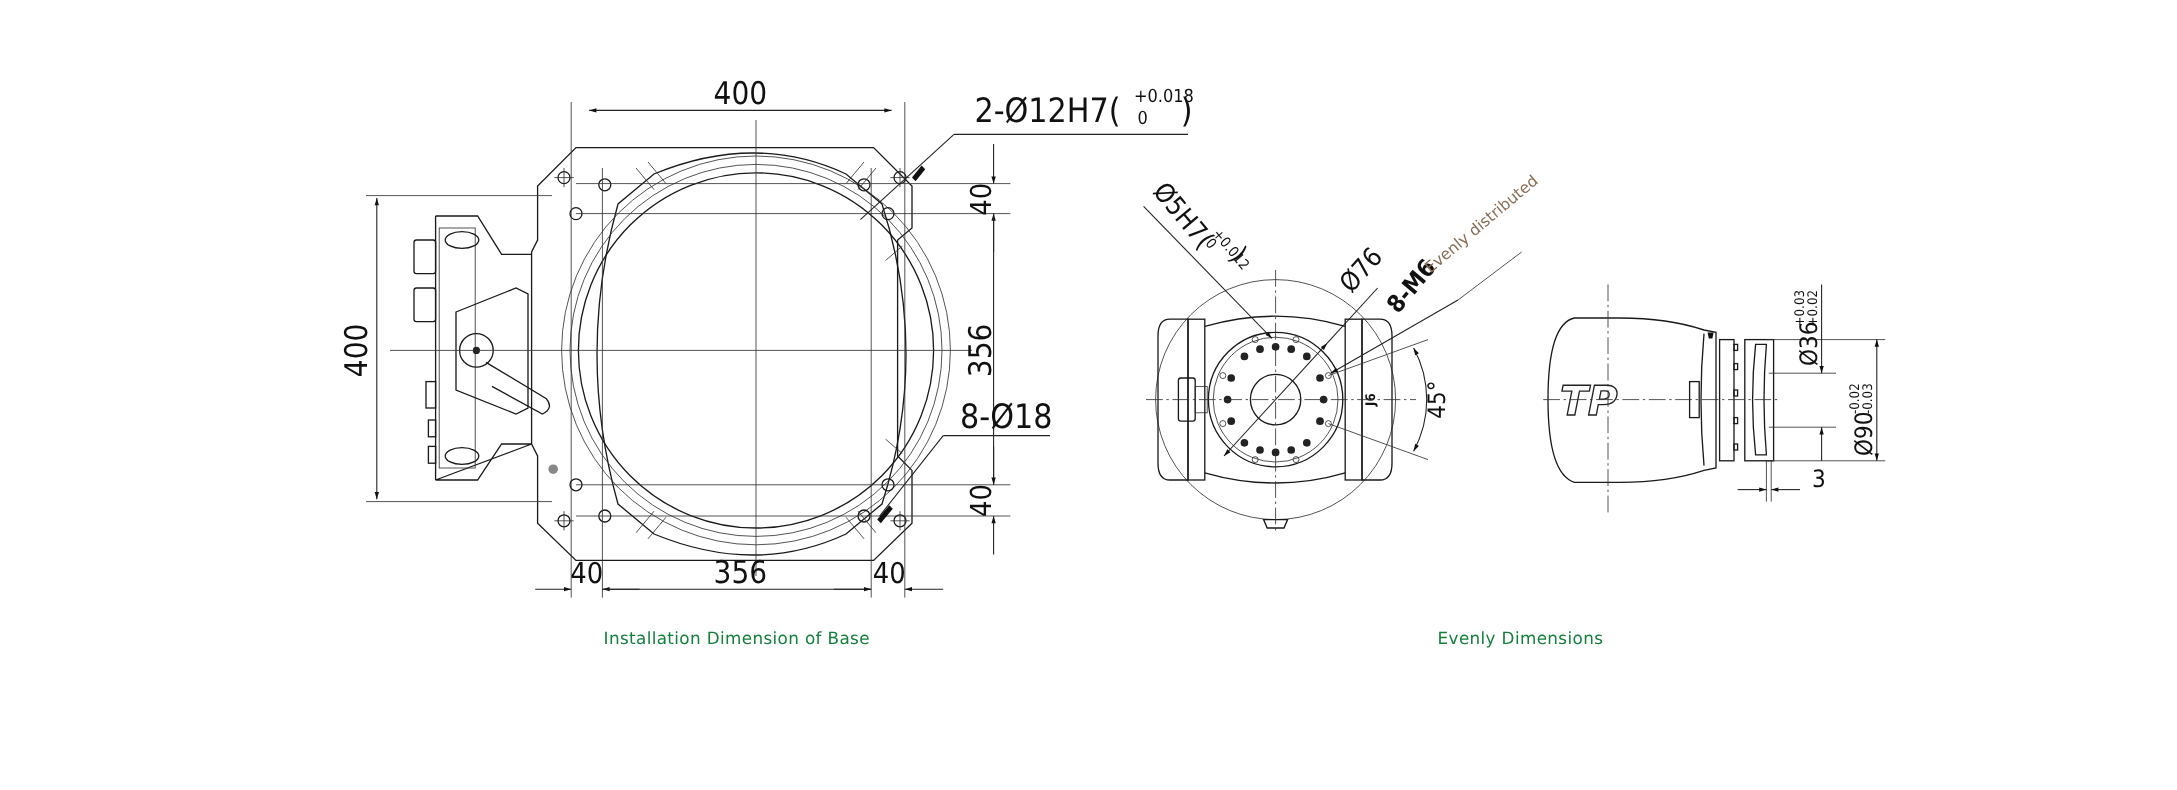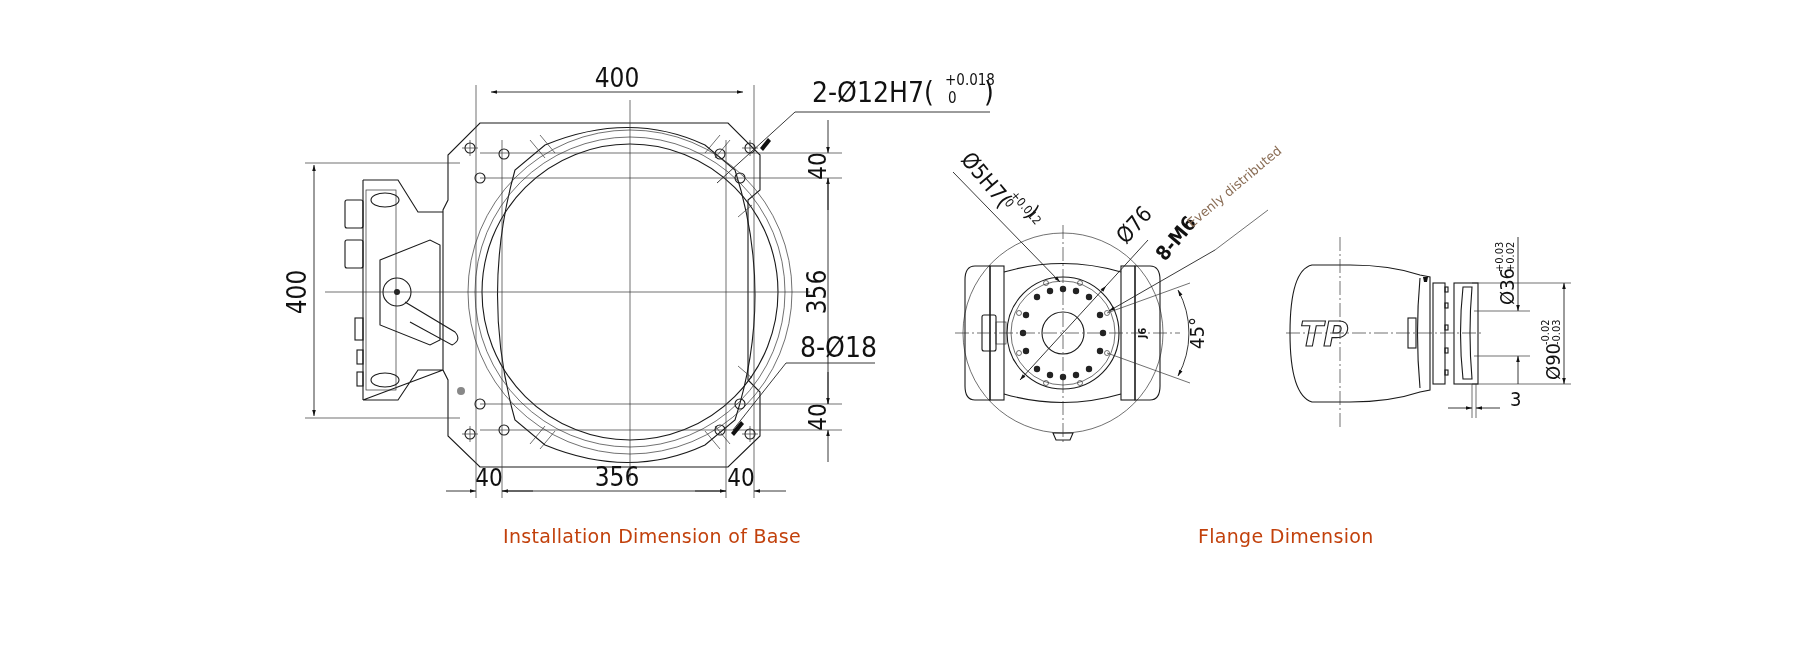--- a/index.html
+++ b/index.html
@@ -4,21 +4,21 @@
   <style>
     html, body { margin: 0; padding: 0; background: #ffffff; }
     body { width: 1814px; height: 658px; position: relative; overflow: hidden; font-family: "Liberation Sans", sans-serif; }
     svg.drawing { position: absolute; left: 0; top: 0; }
     .ln { stroke: #1a1a1a; stroke-width: 1.1; fill: none; }
     .thin { stroke: #333; stroke-width: 0.7; fill: none; }
     .dim { stroke: #222; stroke-width: 0.9; fill: none; }
     .cl { stroke: #333; stroke-width: 0.7; fill: none; stroke-dasharray: 14 3 2 3; }
     .arrow { fill: #111; }
     .dtxt { font-family: "DejaVu Sans", sans-serif; fill: #111; font-stretch: condensed; }
-    .caption { position: absolute; font-family: "DejaVu Sans", sans-serif; font-size: 19px; color: #c2410c; letter-spacing: 0.3px; white-space: nowrap; }
+    .caption { position: absolute; font-family: "DejaVu Sans", sans-serif; font-size: 14px; color: #15803d; letter-spacing: 0.3px; white-space: nowrap; }
     .note { font-family: "DejaVu Sans", sans-serif; fill: #8a6d55; }
   </style>
 </head>
 <body>
 
 <svg class="drawing" width="1814" height="658" viewBox="0 0 1814 658" xmlns="http://www.w3.org/2000/svg">
   <defs>
     <marker id="arr" viewBox="0 0 10 10" refX="10" refY="5" markerWidth="12" markerHeight="6" orient="auto-start-reverse" markerUnits="userSpaceOnUse">
       <path d="M0,2 L10,5 L0,8 z" class="arrow"></path>
     </marker>
@@ -250,13 +250,13 @@
     <text class="dtxt" font-size="11" transform="translate(1549,345) rotate(-90)">-0.02</text>
     <text class="dtxt" font-size="11" transform="translate(1560,345) rotate(-90)">-0.03</text>
 
     <line class="dim" x1="1448" y1="408" x2="1472" y2="408" marker-end="url(#arr)"></line>
     <line class="dim" x1="1500" y1="408" x2="1476" y2="408" marker-end="url(#arr)"></line>
     <text class="dtxt" x="1510" y="406" font-size="20">3</text>
   </g>
 </svg>
 
 <div class="caption" style="left:503px; top:525px;">Installation Dimension of Base</div>
-<div class="caption" style="left:1198px; top:525px;">Flange Dimension</div>
+<div class="caption" style="left:1198px; top:525px;">Evenly Dimensions</div>
 
 </body></html>

